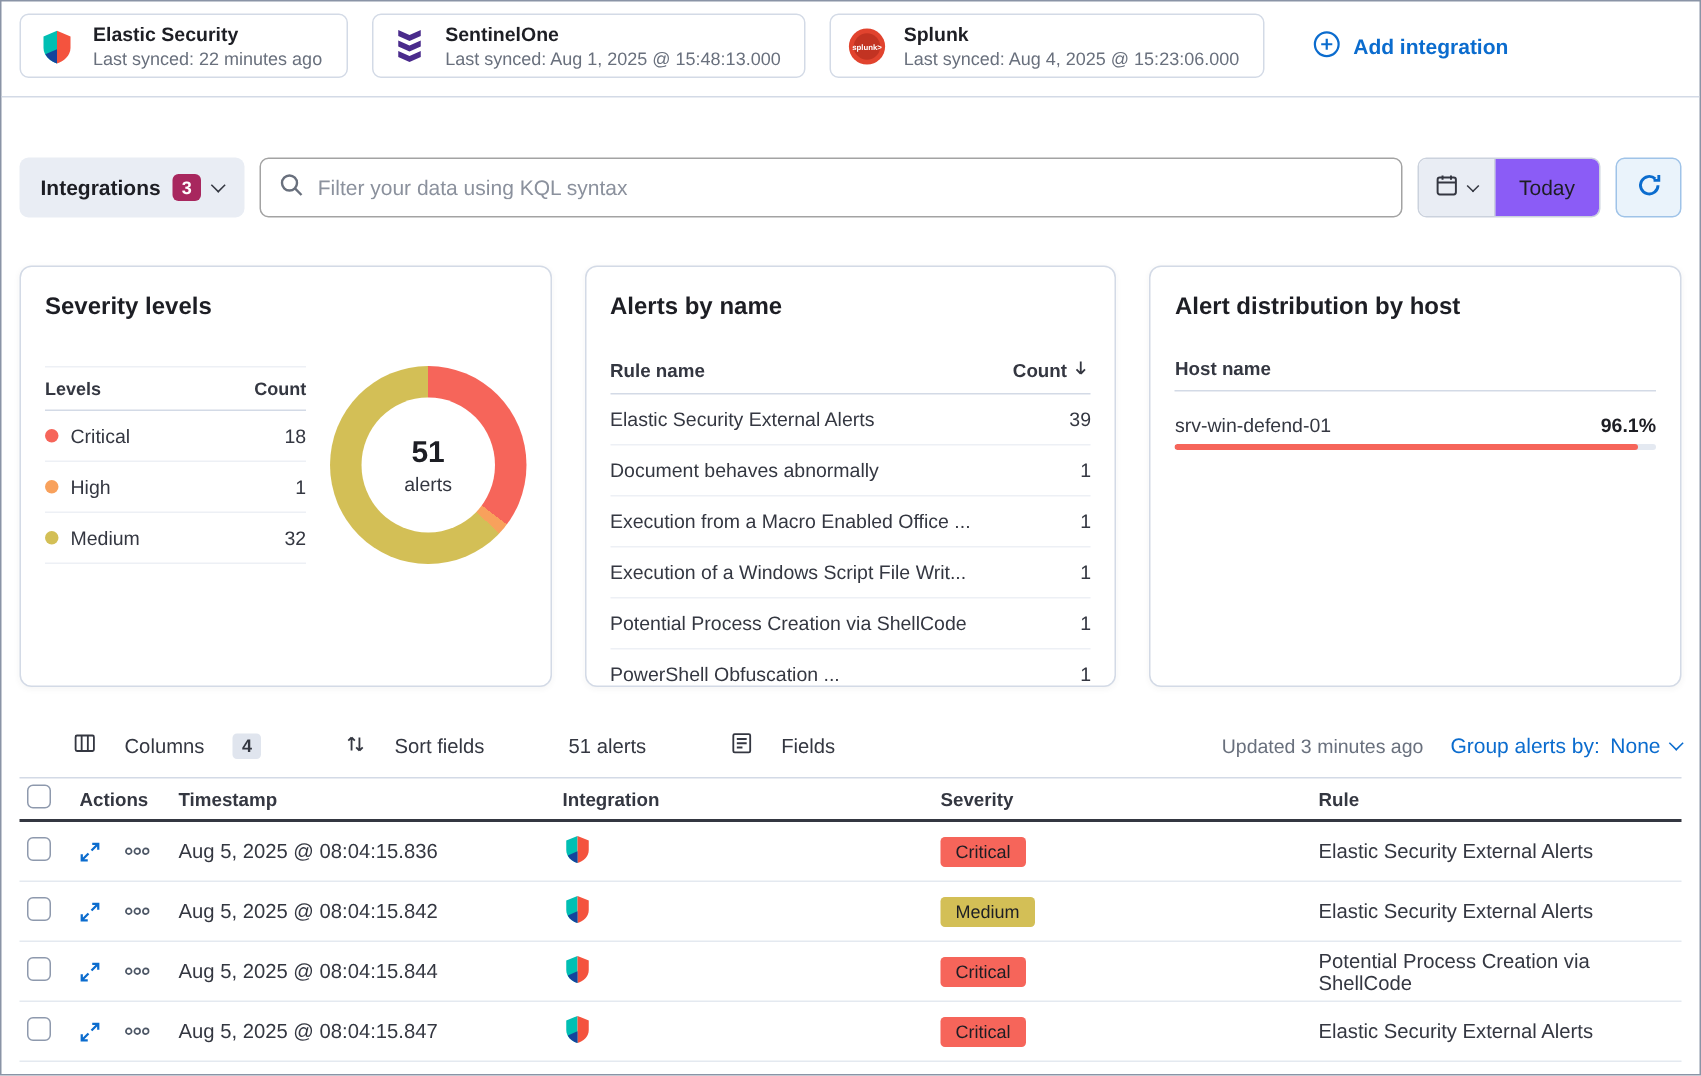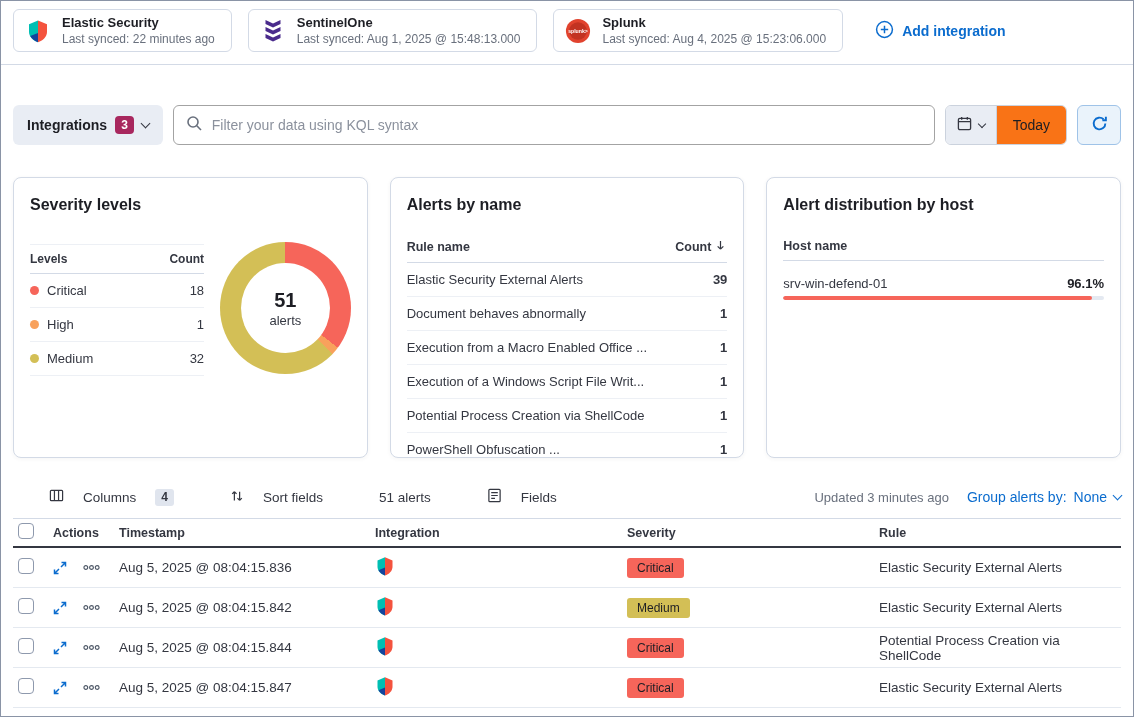--- a/index.html
+++ b/index.html
@@ -35,50 +35,50 @@
     background:#a8275e; color:#fff; border-radius:4px;
     padding:0 6px; height:18px; line-height:18px; font-size:12px; font-weight:700;
   }
   .chev { display:inline-block; width:7px; height:7px; border-right:1.7px solid #343741; border-bottom:1.7px solid #343741; transform:rotate(45deg); margin-top:-3px; }
   .chev.blue { border-color:#0b6cce; }
   .search-box { flex:1; display:flex; align-items:center; gap:8px; border:1px solid #a3a3a3; border-radius:6px; padding:0 12px; background:#fff; }
   .search-box input { flex:1; border:none; outline:none; font-family:inherit; font-size:14px; color:#343741; background:transparent; }
   .search-box input::placeholder { color:#8b919d; }
   .date-ctl { display:flex; border:1px solid #cbd2dd; border-radius:6px; overflow:hidden; }
   .date-cal { display:flex; align-items:center; gap:7px; padding:0 11px; background:#e9edf4; border:none; border-right:1px solid #cbd2dd; cursor:pointer; }
-  .date-today { display:flex; align-items:center; padding:0 16px; background:#f97316; border:none; font-family:inherit; font-size:14px; color:#1d1e24; cursor:pointer; }
+  .date-today { display:flex; align-items:center; padding:0 16px; background:#8b5cf6; border:none; font-family:inherit; font-size:14px; color:#1d1e24; cursor:pointer; }
   .refresh-btn { width:44px; display:flex; align-items:center; justify-content:center; background:#eaf3fb; border:1px solid #9fc3e8; border-radius:6px; cursor:pointer; }
 
   
   .panels { display:flex; gap:22px; margin:32px 12px 0; }
   .panel {
     flex:1; height:281px; overflow:hidden;
     border:1px solid #d3dae6; border-radius:8px; background:#fff;
     padding:16px; box-shadow:0 1px 4px rgba(52,55,65,.05);
   }
   .panel-title { font-size:16px; font-weight:700; color:#1d1e24; margin:2px 0 18px; }
 
   
-  .sev-wrap { display:flex; gap:16px; align-items:center; }
+  .sev-wrap { display:flex; gap:16px; align-items:flex-end; }
   .sev-table { width:176px; margin-top:12px; }
   .sev-head { display:flex; justify-content:space-between; font-size:12px; font-weight:700; color:#343741; padding:7px 0; border-top:1px solid #edf0f5; border-bottom:1px solid #d3dae6; }
   .sev-row { display:flex; justify-content:space-between; align-items:center; padding:9px 0; border-bottom:1px solid #edf0f5; font-size:13px; color:#343741; }
   .sev-left { display:flex; align-items:center; gap:8px; }
   .dot { width:9px; height:9px; border-radius:50%; display:inline-block; }
   .donut-wrap { position:relative; width:132px; height:132px; margin:8px 0 0 auto; }
   .donut-ring { width:100%; height:100%; border-radius:50%; cursor:pointer; }
   .donut-hole { position:absolute; inset:21px; background:#fff; border-radius:50%; display:flex; flex-direction:column; align-items:center; justify-content:center; }
   .donut-val { font-size:20px; font-weight:700; color:#1d1e24; }
   .donut-lab { font-size:13px; color:#343741; margin-top:1px; }
 
   
   .abn-head { display:flex; justify-content:space-between; align-items:center; font-size:12.5px; font-weight:700; color:#343741; padding:7px 0; border-bottom:1px solid #d3dae6; }
   .abn-sort { display:flex; align-items:center; gap:3px; cursor:pointer; }
   .abn-row { display:flex; justify-content:space-between; align-items:center; padding:9px 0; border-bottom:1px solid #edf0f5; font-size:13px; color:#343741; }
-  .abn-row .cnt { font-weight:700; }
+  .abn-row .cnt { font-weight:400; }
 
   
   .host-head { font-size:12.5px; font-weight:700; color:#343741; padding:7px 0; border-bottom:1px solid #d3dae6; }
   .host-row { margin-top:15px; }
   .host-line { display:flex; justify-content:space-between; align-items:baseline; font-size:13px; color:#343741; }
   .host-pct { font-weight:700; color:#1d1e24; }
   .host-bar { height:4px; background:#e4e9f1; border-radius:2px; margin-top:5px; overflow:hidden; }
   .host-bar-fill { height:100%; border-radius:2px; }
 
   

